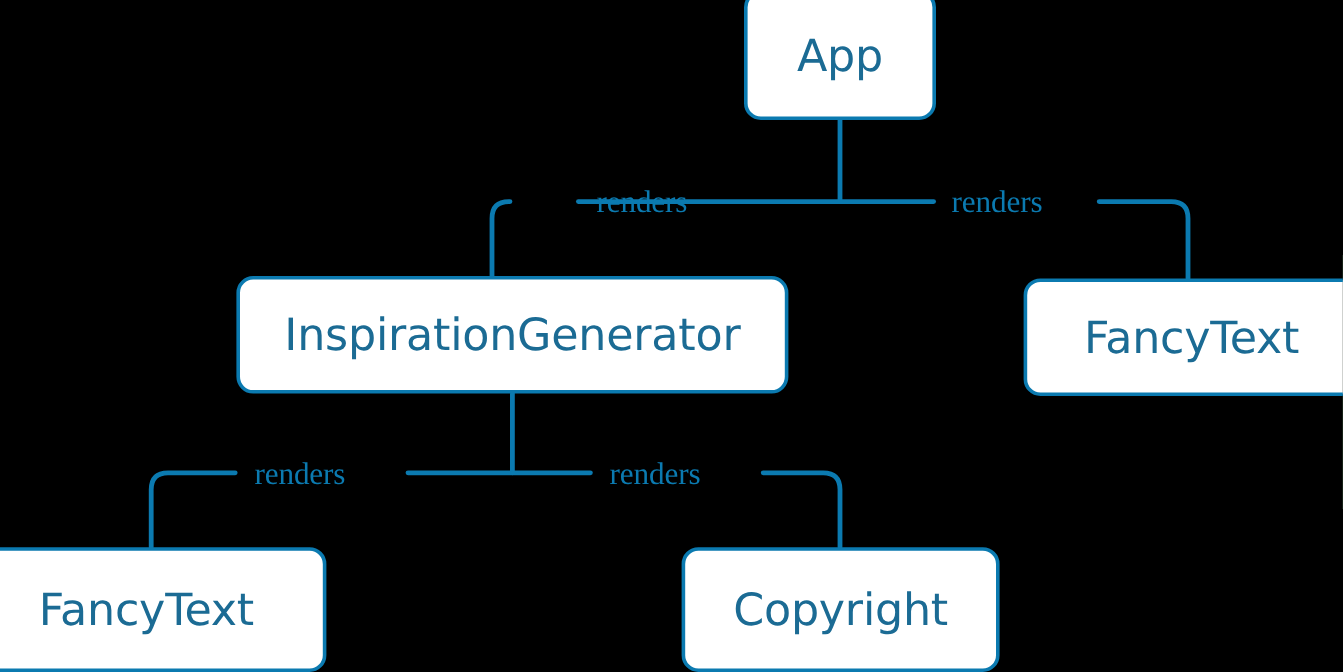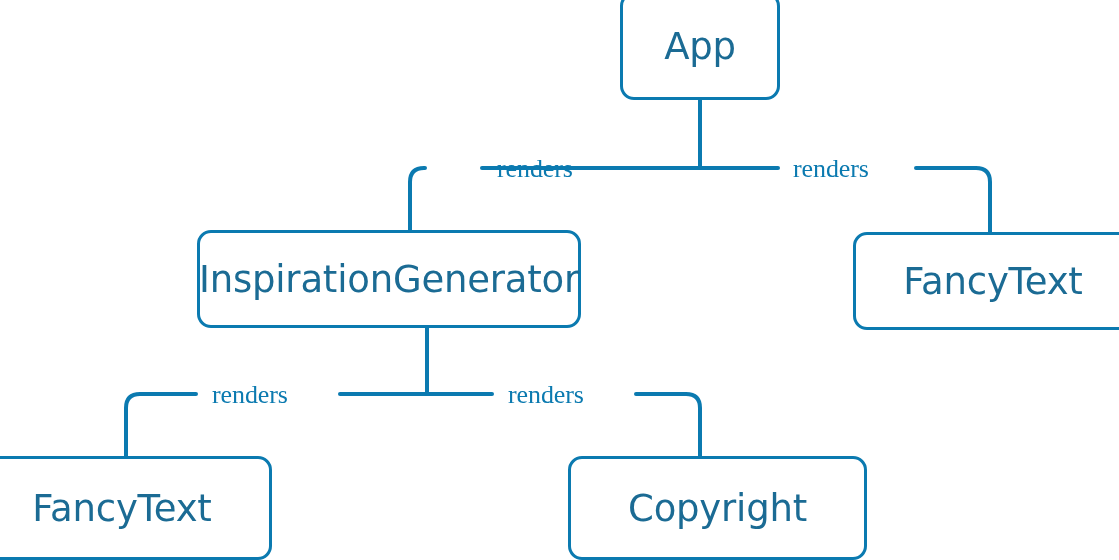--- a/index.html
+++ b/index.html
@@ -10,21 +10,21 @@
     width: 1119px;
     height: 560px;
     background: #4a7153;
     font-family: "DejaVu Sans", sans-serif;
     overflow: hidden;
   }
   #diagram-root {
     position: relative;
     width: 1119px;
     height: 560px;
-    background: #ffffff;
+    background: #000000;
   }
   #connector-layer {
     position: absolute;
     left: 0;
     top: 0;
     width: 1119px;
     height: 560px;
   }
   .node {
     position: absolute;
@@ -79,33 +79,33 @@
     <path d="M196 394 L140 394 Q126 394 126 408 L126 456" stroke="#0b7ab0" stroke-width="4" fill="none" stroke-linecap="round"></path>
 
     <path d="M427 394 L492 394" stroke="#0b7ab0" stroke-width="4" fill="none" stroke-linecap="round"></path>
     <path d="M636 394 L686 394 Q700 394 700 408 L700 456" stroke="#0b7ab0" stroke-width="4" fill="none" stroke-linecap="round"></path>
   </svg>
 
   <div class="node" style="left:620px; top:-8px; width:160px; height:108px;">
     <span class="node-label">App</span>
   </div>
 
-  <div class="node" style="left:197px; top:230px; width:384px; height:98px;text-align:center;">
+  <div class="node" style="left:197px; top:230px; width:460px; height:98px;text-align:center;">
     <span class="node-label">InspirationGenerator</span>
   </div>
 
   <div class="node" style="left:853px; top:232px; width:280px; height:98px;">
     <span class="node-label">FancyText</span>
   </div>
 
   <div class="node" style="left:-28px; top:456px; width:300px; height:104px;">
     <span class="node-label">FancyText</span>
   </div>
 
-  <div class="node" style="left:568px; top:456px; width:299px; height:104px;text-align:center;">
+  <div class="node" style="left:568px; top:456px; width:265px; height:104px;text-align:center;">
     <span class="node-label">Copyright</span>
   </div>
 
   <div class="edge-label" style="left:497px; top:156px;">renders</div>
 
   <div class="edge-label" style="left:793px; top:156px;">renders</div>
 
   <div class="edge-label" style="left:212px; top:382px;">renders</div>
 
   <div class="edge-label" style="left:508px; top:382px;">renders</div>

